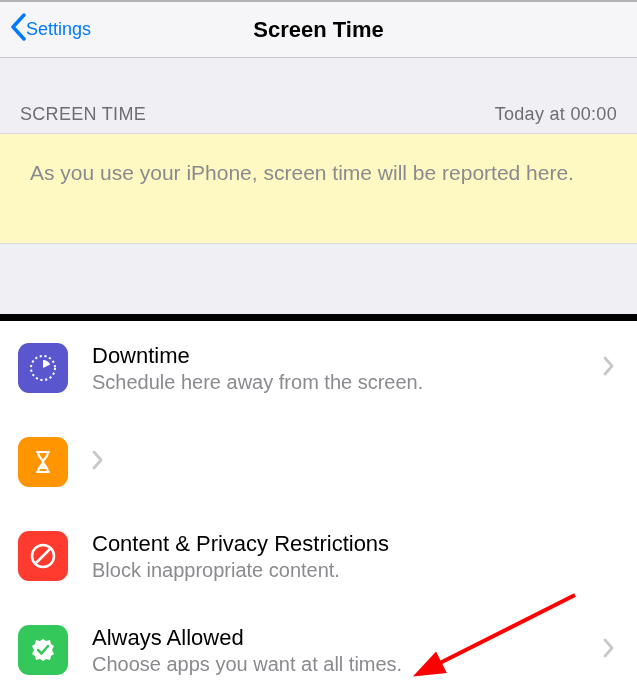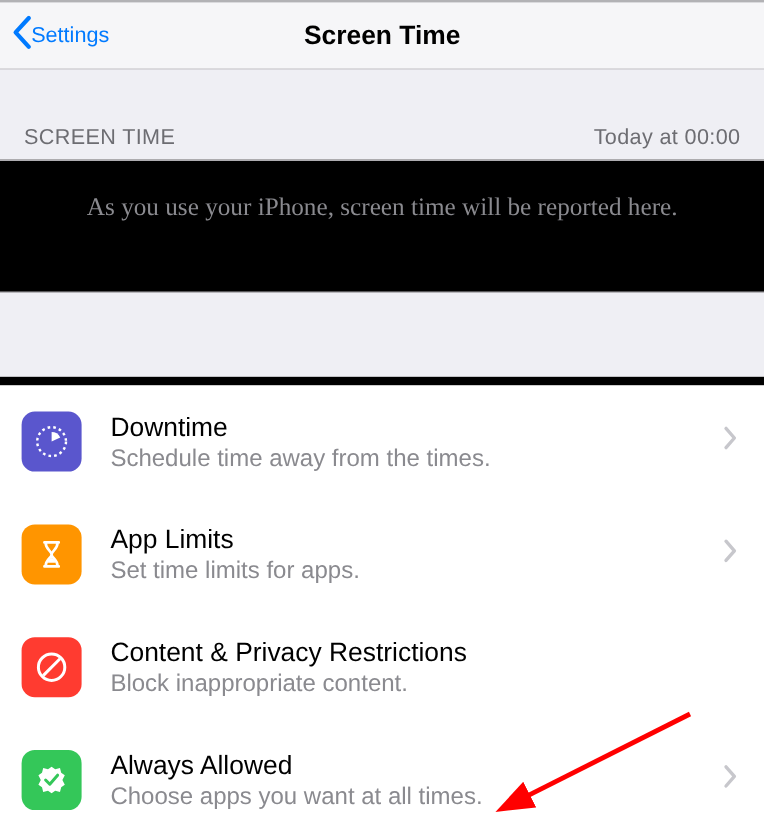--- a/index.html
+++ b/index.html
@@ -54,29 +54,28 @@
       padding: 46px 20px 8px 20px;
       font-size: 18px;
       color: #6d6d72;
       letter-spacing: 0.3px;
     }
     .section-header .right {
       color: #6d6d72;
       margin-left: 16px;
     }
     .report-block {
-      background: #000000;
+      background: #fef9c3;
       border-top: 1px solid #d9d8dc;
       border-bottom: 1px solid #d9d8dc;
       padding: 24px 30px 56px 30px;
-      text-align: center;
+      text-align: left;
       color: #8a8a8f;
       font-size: 21px;
       line-height: 1.4;
-      font-family: Liberation Serif, serif;
     }
     .gap {
       height: 50px;
     }
     .list {
       background: #fff;
       border-top: 7px solid #000000;
       margin-top: 20px;
     }
     .row {
@@ -156,39 +155,35 @@
 
   <div class="row row-content">
     <div class="icon-box icon-purple">
       <svg width="30" height="30" viewBox="0 0 30 30">
         <circle cx="15" cy="15" r="12" fill="none" stroke="#fff" stroke-width="2" stroke-dasharray="2.2 2.6"></circle>
         <path d="M15 15 L15 7 A8 8 0 0 1 22.2 11.5 Z" fill="#fff"></path>
       </svg>
     </div>
     <div class="row-text">
       <div class="row-title">Downtime</div>
-      <div class="row-subtitle">Schedule time away from the times.</div>
+      <div class="row-subtitle">Schedule here away from the screen.</div>
     </div>
     <div class="disclosure">
       <svg width="12" height="20" viewBox="0 0 12 20">
           <path d="M2 2 L9 10 L2 18" stroke="#c7c7cc" stroke-width="2.8" fill="none" stroke-linecap="round" stroke-linejoin="round"></path>
         </svg>
     </div>
   </div>
 
   <div class="row row-content">
     <div class="icon-box icon-orange">
       <svg width="30" height="30" viewBox="0 0 30 30">
         <path d="M9 5 H21 M9 25 H21 M10 5 C10 11 15 12 15 15 C15 18 10 19 10 25 M20 5 C20 11 15 12 15 15 C15 18 20 19 20 25" stroke="#fff" stroke-width="2.2" fill="none" stroke-linecap="round"></path>
         <path d="M12 22 C12 19 15 18 15 18 C15 18 18 19 18 22 Z" fill="#fff"></path>
       </svg>
-    </div>
-    <div class="row-text">
-      <div class="row-title">App Limits</div>
-      <div class="row-subtitle">Set time limits for apps.</div>
     </div>
     <div class="disclosure">
       <svg width="12" height="20" viewBox="0 0 12 20">
           <path d="M2 2 L9 10 L2 18" stroke="#c7c7cc" stroke-width="2.8" fill="none" stroke-linecap="round" stroke-linejoin="round"></path>
         </svg>
     </div>
   </div>
 
   <div class="row row-content">
     <div class="icon-box icon-red">

